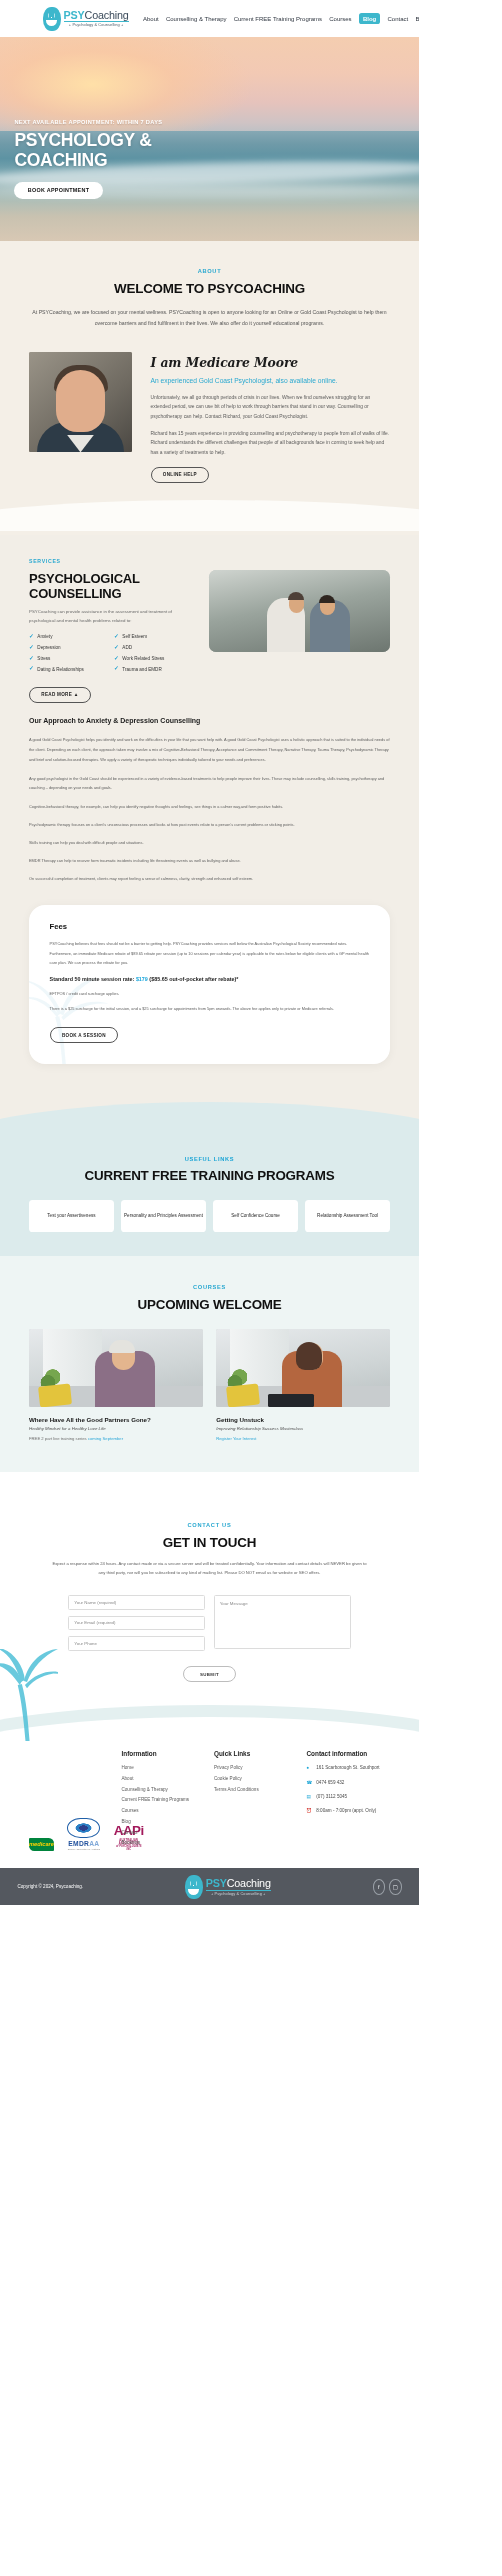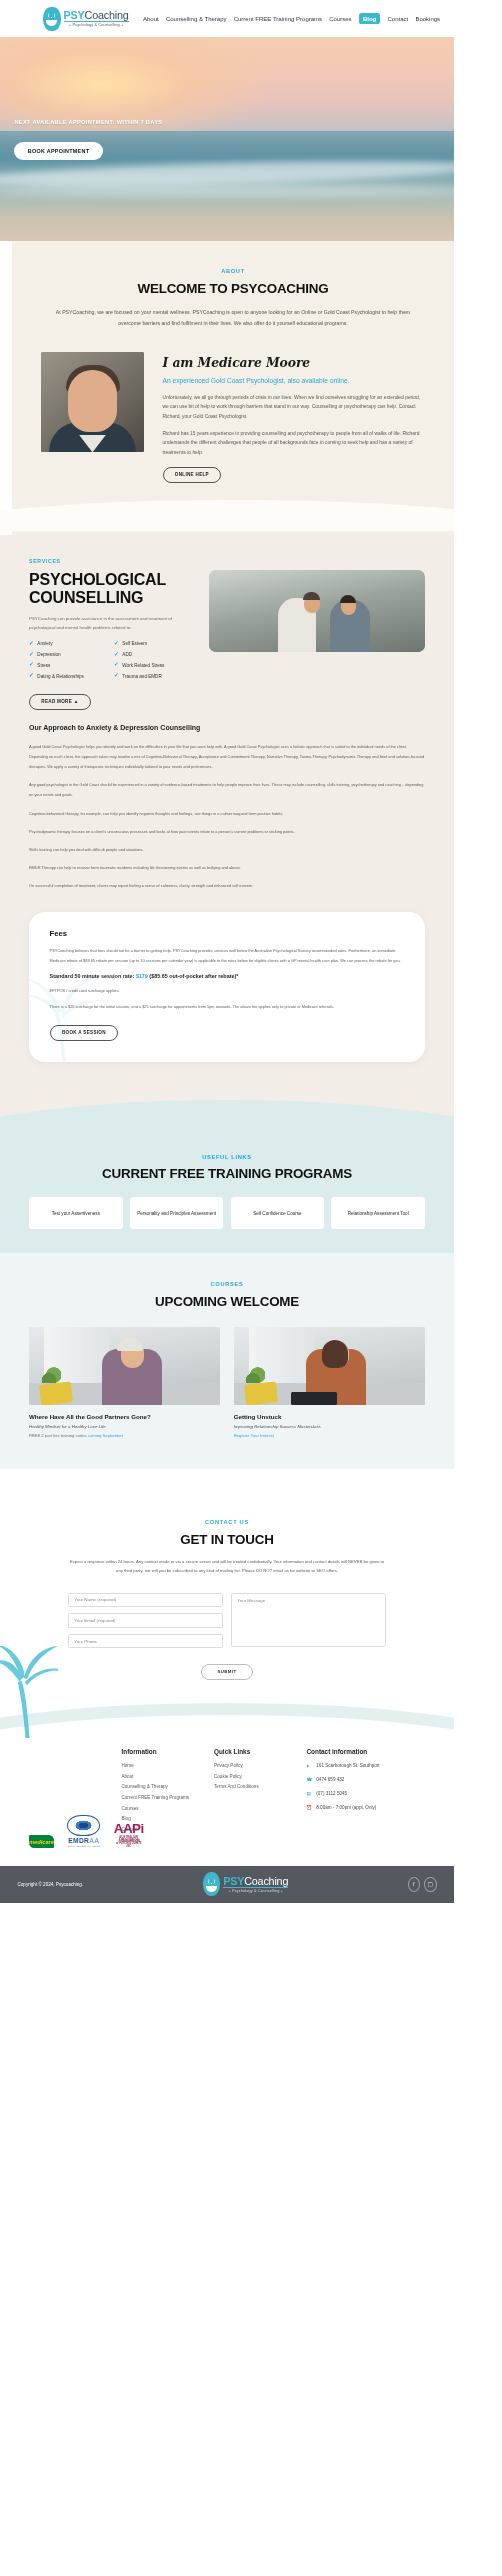--- a/index.html
+++ b/index.html
@@ -1,18 +1,18 @@
 <!DOCTYPE html>
 <html style="font-size:8.2px"><head>
 <meta charset="utf-8">
 <title>PSYCoaching</title>
 <style>
   *{box-sizing:border-box;margin:0;padding:0;}
   body{width:503px;font-family:"Liberation Sans",sans-serif;background:#ffffff;color:#3a3a3a;-webkit-font-smoothing:antialiased;}
-  .wrap{width:454px;position:relative;overflow:hidden;}
+  .wrap{width:419px;position:relative;overflow:hidden;}
 
   
   .header{height:37px;background:#fff;display:flex;align-items:center;padding:0 0 0 43px;gap:14.4px;position:relative;z-index:20;}
   .logo{display:flex;align-items:center;gap:3.1px;}
   .logo-mark{width:17.5px;height:24px;background:#3db7cc;border-radius:8.2px 8.2px 8.2px 8.2px / 11.3px 11.3px 11.3px 11.3px;position:relative;flex:none;}
   .logo-mark:after{content:"";position:absolute;left:3.1px;bottom:4.1px;width:11.3px;height:6.2px;background:#fff;border-radius:0 0 5.7px 5.7px;}
   .logo-mark:before{content:"";position:absolute;left:6.2px;top:4.1px;width:5.2px;height:7.2px;background:
      radial-gradient(circle at 50% 100%, #fff 0.8px, transparent 1px);
      box-shadow:-2.1px 1px 0 -1.5px #fff, 2.1px 1px 0 -1.5px #fff, 0 0 0 0 #fff;}
   .logo-text{line-height:1;}
@@ -34,21 +34,21 @@
   .hero .foam{position:absolute;left:-5%;top:62%;width:110%;height:20.6px;background:rgba(255,255,255,.55);
     filter:blur(3.6px);border-radius:50%;transform:rotate(-1.5deg);}
   .hero .foam2{position:absolute;left:-5%;top:72%;width:110%;height:13.4px;background:rgba(255,255,255,.38);filter:blur(4.1px);border-radius:50%;}
   .hero-inner{position:relative;z-index:3;padding:82px 0 0 14.4px;}
   .hero-kicker{color:#fff;font-size:5.7px;letter-spacing:0.3px;font-weight:600;margin-bottom:6.2px;text-shadow:0 0.5px 1.5px rgba(0,0,0,.18);}
   .hero-title{color:#fff;font-size:17.5px;font-weight:800;line-height:1.12;letter-spacing:-0.3px;max-width:222px;text-shadow:0 1px 3.1px rgba(0,0,0,.18);}
   .hero-btn{margin-top:11.3px;display:inline-block;background:#fff;color:#111;border:none;border-radius:11.3px;
     padding:5.7px 13.4px;font-size:5.4px;font-weight:700;letter-spacing:0.3px;cursor:pointer;font-family:inherit;}
 
   
-  .about{background:#f4efe7;padding:27px 0 4px;position:relative;margin-left:12px;}
+  .about{background:#f4efe7;padding:27px 0 4px;position:relative;}
   .kicker{color:#29a8d0;font-size:5.7px;letter-spacing:0.7px;text-align:center;font-weight:600;}
   .h2{font-size:13.4px;font-weight:800;text-align:center;color:#111;margin-top:7.2px;letter-spacing:-0.2px;}
   .about-lead{max-width:361px;margin:11.3px auto 0;text-align:center;font-size:5.2px;line-height:2.1;color:#555;}
   .about-cols{display:flex;gap:18.5px;padding:23px 29px 0;align-items:flex-start;position:relative;z-index:2;}
   .about-photo{width:103px;height:100px;flex:none;border-radius:1.5px;overflow:hidden;position:relative;
     background:linear-gradient(160deg,#b9b0a2,#8d8375);}
   .about-photo .bgwall{position:absolute;inset:0;background:linear-gradient(140deg,#9a9488 0%,#6f6a61 60%,#4b4843 100%);}
   .about-photo .face{position:absolute;left:27px;top:17.5px;width:49px;height:62px;border-radius:25px 25px 21.6px 21.6px;background:#e0ad8c;}
   .about-photo .hair{position:absolute;left:25px;top:12.4px;width:54px;height:27px;border-radius:27px 27px 5.2px 5.2px;background:#4a3b30;}
   .about-photo .shirt{position:absolute;left:8.2px;bottom:0;width:87px;height:30px;border-radius:31px 31px 0 0;background:#2d3b47;}
@@ -62,21 +62,21 @@
     padding:4.6px 11.3px;font-size:4.6px;font-weight:700;letter-spacing:0.3px;color:#222;cursor:pointer;font-family:inherit;}
   .about-wave{height:31px;background:#f4efe7;position:relative;margin-top:17.5px;}
   .about-wave:after{content:"";position:absolute;left:0;bottom:0;width:100%;height:31px;background:#fdfcf9;
     border-radius:50% 50% 0 0 / 100% 100% 0 0;transform:scaleX(1.4);}
 
   
   .services{background:#f2eee7;padding:23px 0 0;position:relative;}
   .svc-top{display:flex;padding:0 29px;gap:10.3px;align-items:flex-start;}
   .svc-left{width:170px;}
   .svc-kicker{color:#29a8d0;font-size:5.2px;letter-spacing:0.7px;font-weight:600;}
-  .svc-h2{font-size:16px;font-weight:800;line-height:1.16;color:#111;margin-top:6.2px;letter-spacing:-0.2px;}
+  .svc-h2{font-size:13px;font-weight:800;line-height:1.16;color:#111;margin-top:6.2px;letter-spacing:-0.2px;}
   .svc-desc{font-size:4.4px;line-height:2;color:#6a6a6a;margin-top:7.2px;}
   .svc-list{display:flex;gap:0;margin-top:8.2px;}
   .svc-col{width:50%;}
   .svc-item{display:flex;align-items:center;gap:3.6px;font-size:4.6px;color:#333;margin-bottom:5.2px;}
   .tick{color:#1b9fd0;font-size:5.7px;font-weight:700;line-height:1;}
   .svc-img{flex:1;height:82px;border-radius:7.2px;overflow:hidden;position:relative;margin-top:11.3px;
     background:linear-gradient(180deg,#c3c7c4,#8e9590);}
   .svc-img .bg{position:absolute;inset:0;background:linear-gradient(170deg,#cfd4cf 0%,#9aa49d 45%,#6d7670 100%);}
   .svc-img .m1{position:absolute;left:32%;bottom:0;width:38px;height:54px;background:#e9e6e0;border-radius:17.5px 17.5px 0 0;}
   .svc-img .m1h{position:absolute;left:44%;bottom:39px;width:15.5px;height:17.5px;border-radius:8.2px;background:#d9a87f;}
@@ -200,20 +200,21 @@
     </div>
   </div>
 
   <div class="hero">
     <div class="sun"></div>
     <div class="sea"></div>
     <div class="foam"></div>
     <div class="foam2"></div>
     <div class="hero-inner">
       <div class="hero-kicker">NEXT AVAILABLE APPOINTMENT: WITHIN 7 DAYS</div>
+      <div class="hero-title">PSYCHOLOGY &amp; COACHING</div>
       <button class="hero-btn">BOOK APPOINTMENT</button>
     </div>
   </div>
 
   <div class="about">
     <div class="kicker">ABOUT</div>
     <div class="h2">WELCOME TO PSYCOACHING</div>
     <div class="about-lead">At PSYCoaching, we are focused on your mental wellness. PSYCoaching is open to anyone looking for an Online or Gold Coast Psychologist to help them overcome barriers and find fulfilment in their lives. We also offer do it yourself educational programs.</div>
     <div class="about-cols">
       <div class="about-photo">

